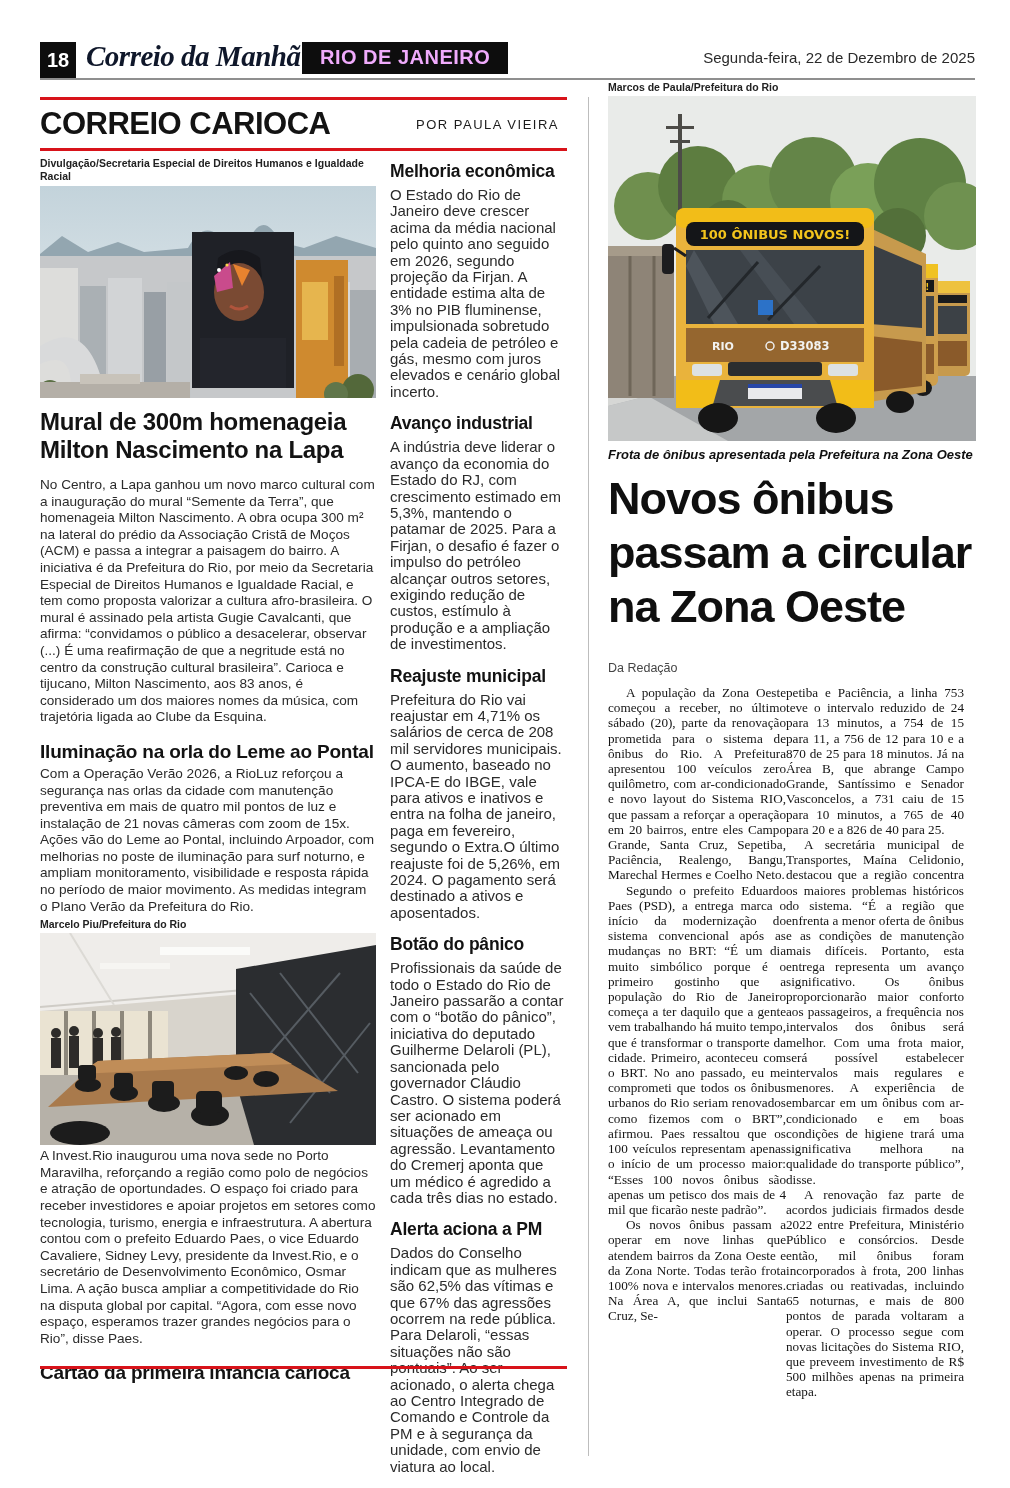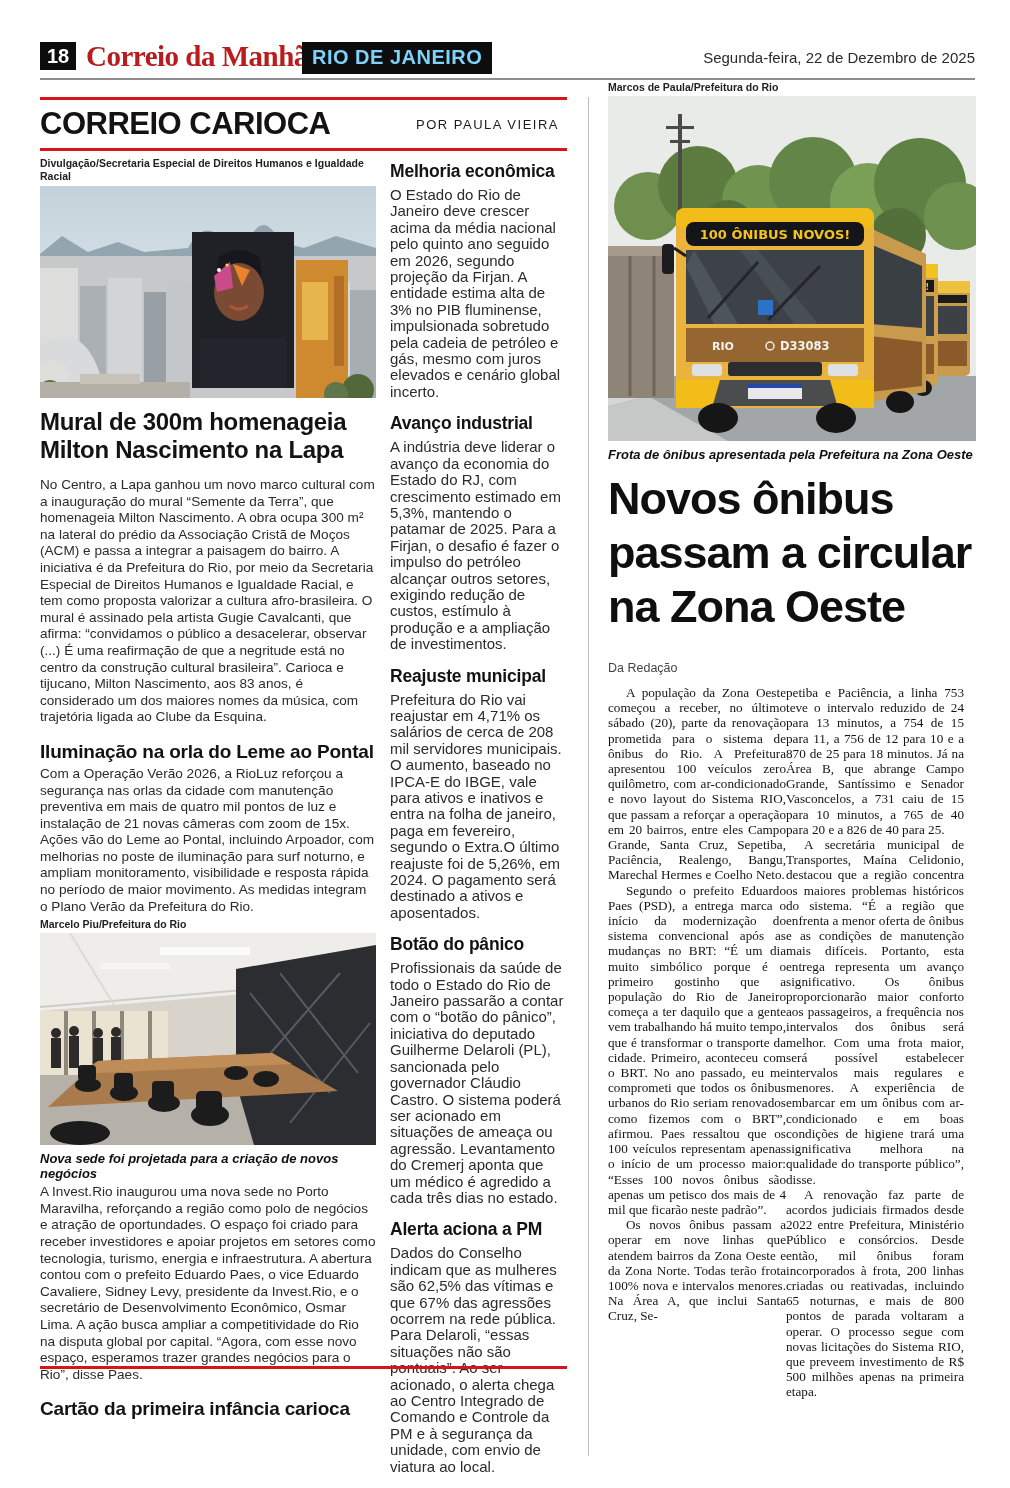--- a/index.html
+++ b/index.html
@@ -4,29 +4,29 @@
 <style>
   * { box-sizing: border-box; margin: 0; padding: 0; }
   html,body { background:#e8e8e8; }
   .page {
     position: relative; width: 1010px; height: 1488px;
     background: #ffffff; overflow: hidden;
     font-family: "Liberation Sans", sans-serif; color: #1a1a1a;
     margin: 0 auto;
   }
   
-  .pgnum { position:absolute; left:40px; top:42px; width:36px; height:28px;
+  .pgnum { position:absolute; left:40px; top:42px; width:36px; height:36px;
     background:#0d0d0d; color:#fff; font-weight:bold; font-size:20px;
     display:flex; align-items:center; justify-content:center; }
   .logo { position:absolute; left:86px; top:40px;
     font-family:"Liberation Serif", serif; font-weight:bold; font-size:29px;
-    letter-spacing:-0.5px; color:#b91c1c; }
+    letter-spacing:-0.5px; color:#0f172a;font-style:italic; }
   .section-banner { position:absolute; left:302px; top:42px;
-    background:#0d0d0d; color:#7dd3fc; font-weight:bold; font-size:20px;
-    letter-spacing:0.5px; padding:4px 10px 5px; }
+    background:#0d0d0d; color:#f0abfc; font-weight:bold; font-size:20px;
+    letter-spacing:0.5px; padding:4px 18px 5px; }
   .edate { position:absolute; right:35px; top:49px; font-size:15px; color:#2a2a2a; }
   .head-rule { position:absolute; left:40px; right:35px; top:78px; height:2px; background:#8f8f8f; }
 
   
   .red-rule { height:3px; background:#d8131a; }
   .credit { font-size:10.5px; font-weight:bold; color:#222; line-height:13px; }
   .credit.right { text-align:left; }
   .caption { font-style:italic; font-weight:bold; font-size:13px; color:#101010; margin-top:6px; }
   svg.photo { display:block; }
 
@@ -174,21 +174,20 @@
             <ellipse cx="124" cy="170" rx="16" ry="9"></ellipse>
               <rect x="112" y="148" width="22" height="19" rx="4"></rect>
             <ellipse cx="170" cy="182" rx="19" ry="11"></ellipse>
               <rect x="156" y="158" width="26" height="22" rx="5"></rect>
             <ellipse cx="196" cy="140" rx="12" ry="7"></ellipse>
             <ellipse cx="226" cy="146" rx="13" ry="8"></ellipse>
             <ellipse cx="40" cy="200" rx="30" ry="12"></ellipse>
           </g>
         </svg>
 
-        <div class="caption">Nova sede foi projetada para a criação de novos negócios</div>
         <p class="body-a">A Invest.Rio inaugurou uma nova sede no Porto Maravilha, reforçando a região como polo de negócios e atração de oportundades. O espaço foi criado para receber investidores e apoiar projetos em setores como tecnologia, turismo, energia e infraestrutura. A abertura contou com o prefeito Eduardo Paes, o vice Eduardo Cavaliere, Sidney Levy, presidente da Invest.Rio, e o secretário de Desenvolvimento Econômico, Osmar Lima. A ação busca ampliar a competitividade do Rio na disputa global por capital. “Agora, com esse novo espaço, esperamos trazer grandes negócios para o Rio”, disse Paes.</p>
 
         <h3>Cartão da primeira infância carioca</h3>
 
       </div>
 
       <div class="col-b">
         <div class="brief">
           <h4>Melhoria econômica</h4>
           <p>O Estado do Rio de Janeiro deve crescer acima da média nacional pelo quinto ano seguido em 2026, segundo projeção da Firjan. A entidade estima alta de 3% no PIB fluminense, impulsionada sobretudo pela cadeia de petróleo e gás, mesmo com juros elevados e cenário global incerto.</p>

